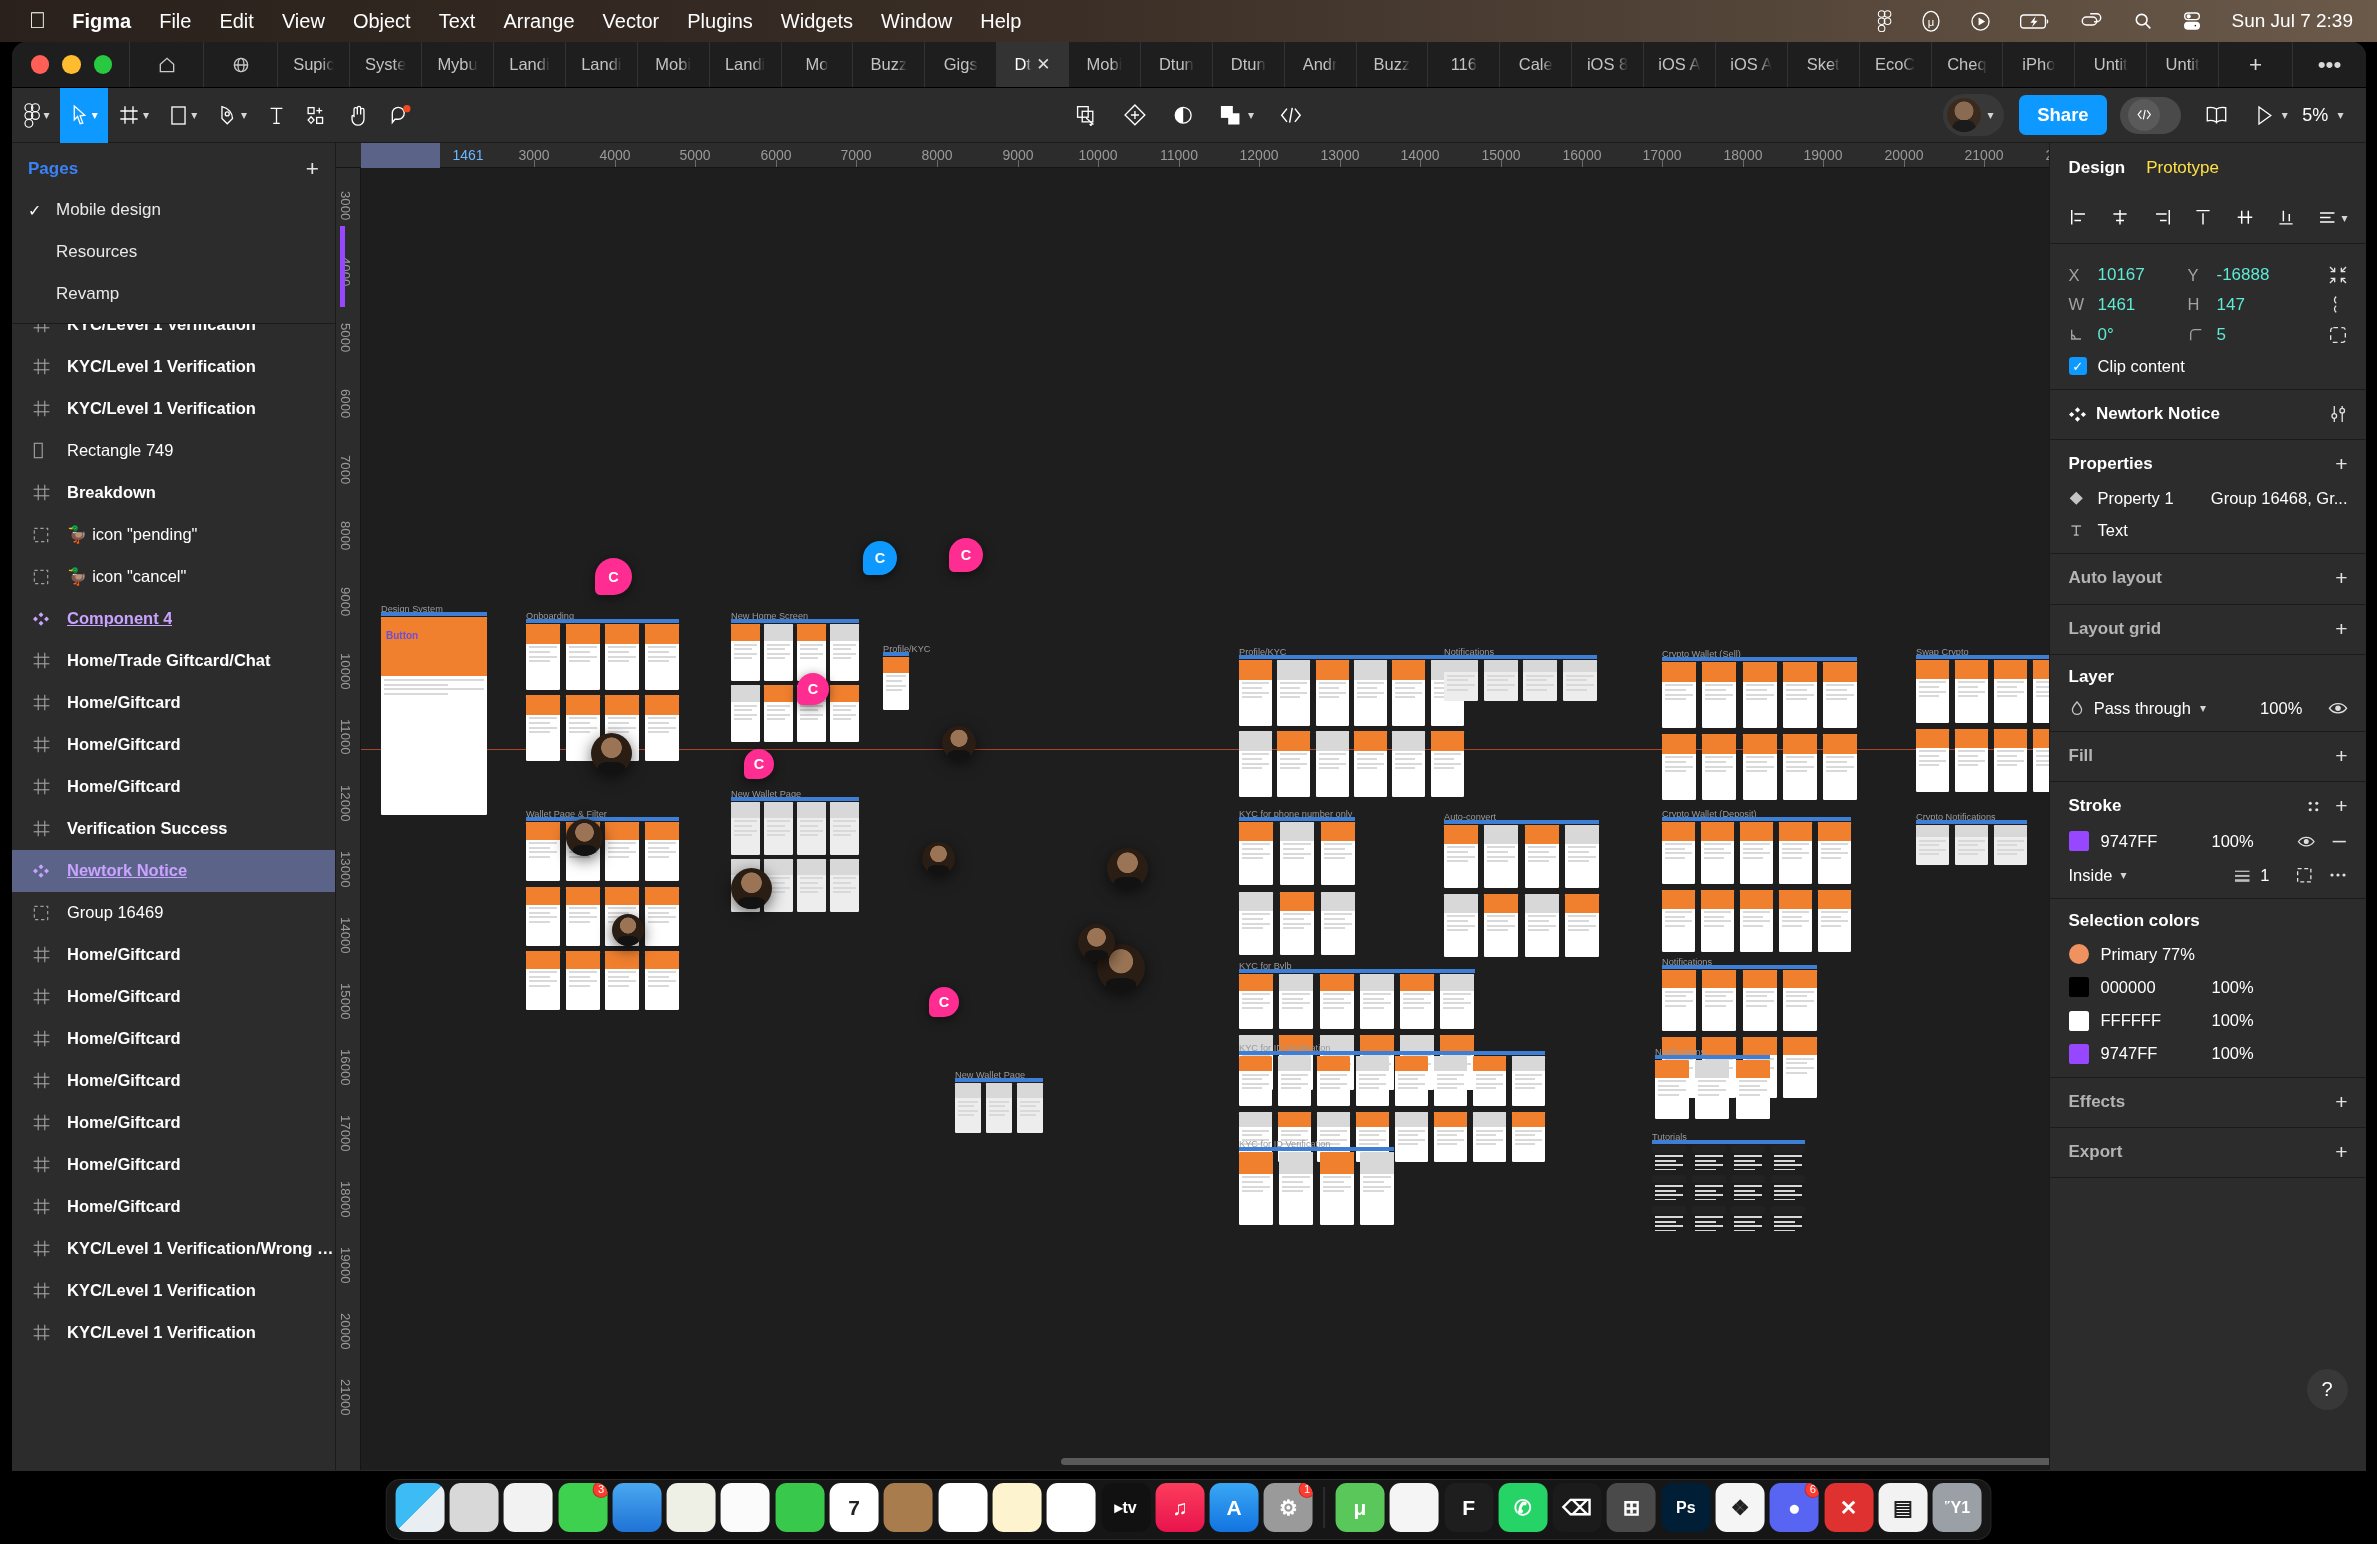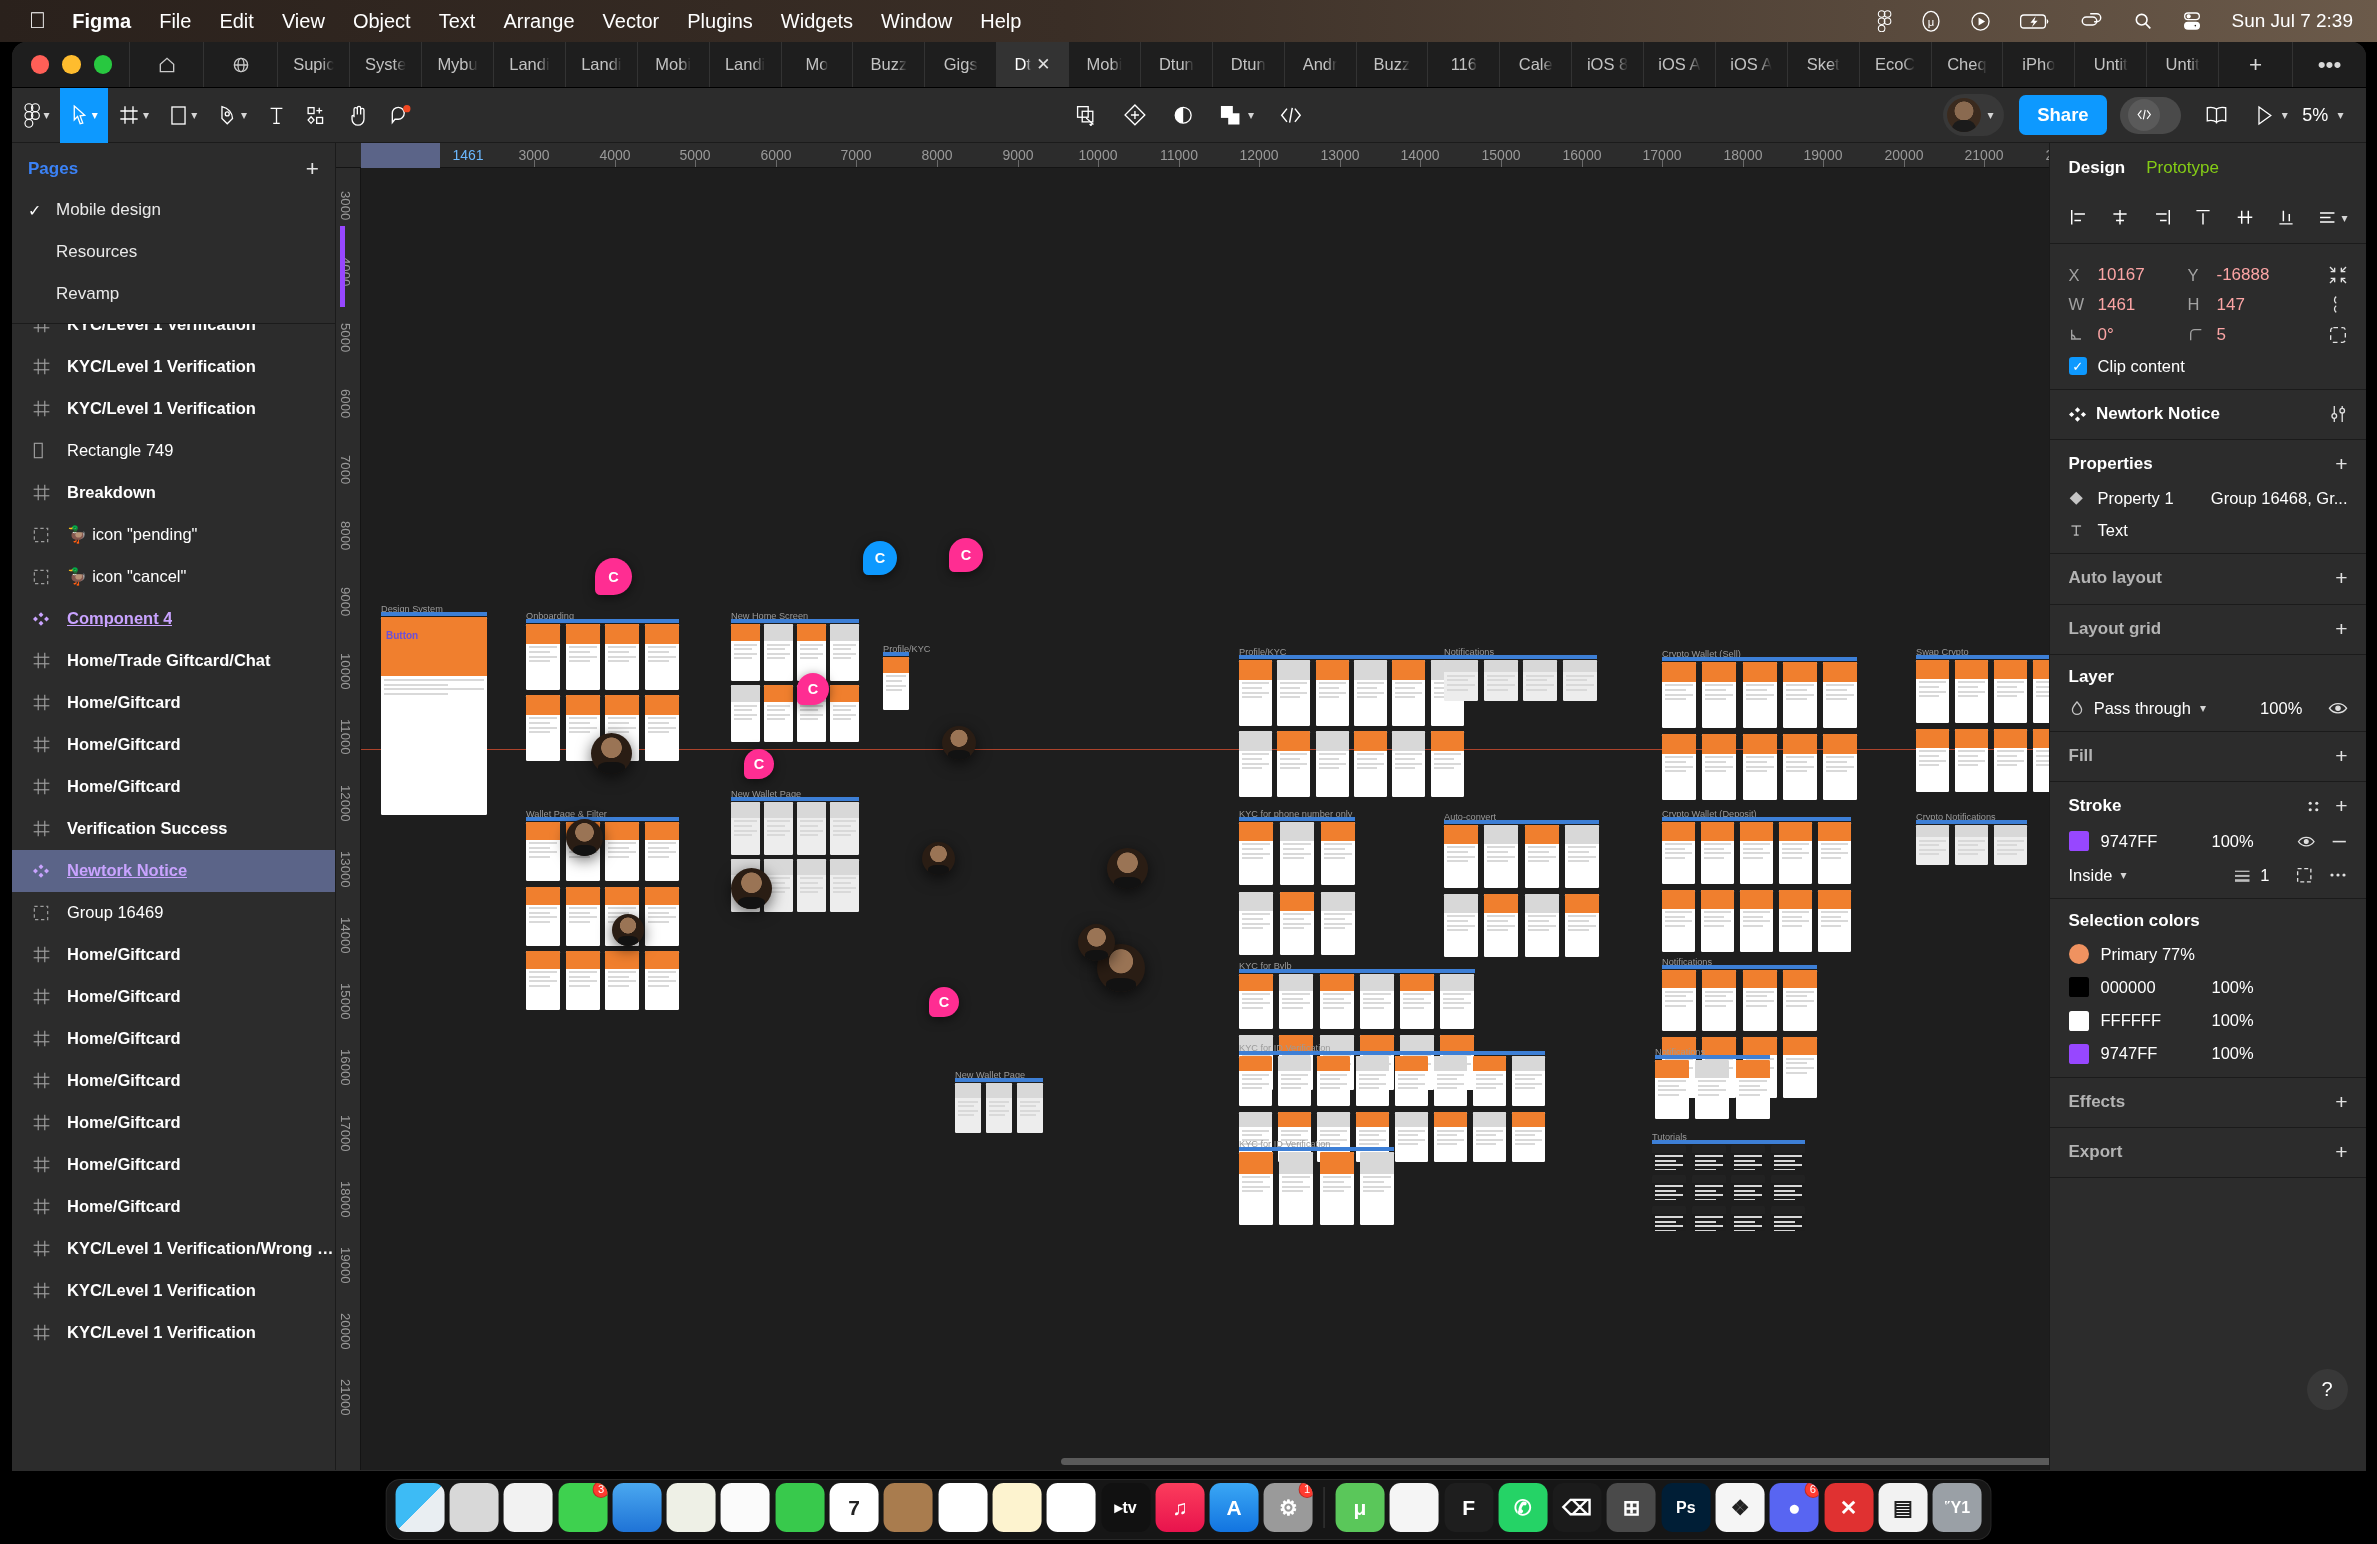--- a/index.html
+++ b/index.html
@@ -161,32 +161,32 @@
     overflow: hidden; box-shadow: 0 4px 14.5px rgba(0,0,0,.6);
     background-image: radial-gradient(circle at 50% 36%, #9a7455 0 30%, #2a1d14 32% 100%);
   }
   .av-bubble::after { content:""; position:absolute; left:18%; right:18%; bottom:0; height:30%; background:#121212; border-radius: 40% 40% 0 0; }
 
   .hscroll { position: absolute; bottom: 5.3px; height: 6.6px; background: #5a5a5a; border-radius: 4px; }
 
   
   .rpanel { width: 317px; background: #2c2c2c; border-left: 0.7px solid #1b1b1b; display: flex; flex-direction: column; }
   .rp-tabs { height: 49px; display: flex; align-items: center; padding: 0 18.5px; gap: 21px; }
-  .rp-tabs .t { font-size: 17px; color: #84cc16; }
+  .rp-tabs .t { font-size: 17px; color: #fde047; }
   .rp-tabs .t.active { color: #fff; font-weight: bold; }
   .align-row { height: 52px; display: flex; align-items: center; justify-content: space-between; padding: 0 18.5px; border-bottom: 0.7px solid #1b1b1b; }
   .sec { padding: 12px 18.5px 13.2px 18.5px; border-bottom: 0.7px solid #1b1b1b; }
   .sec-hd { display: flex; align-items: center; }
   .sec-hd .t { color: #fff; font-weight: bold; font-size: 17px; }
   .sec-hd .t.dim { color: #b4b4b4; font-weight: bold; }
   .sec-hd .acts { margin-left: auto; display: flex; align-items: center; gap: 13.2px; color: #e0e0e0; font-size: 21px; }
   .xyrow { display: flex; align-items: center; margin: 9.2px 0; }
   .fld { display: flex; align-items: center; width: 119px; }
   .fld .k { color: #a2a2a2; font-size: 16.5px; width: 29px; }
-  .fld .v { color: #fca5a5; font-size: 17px; }
+  .fld .v { color: #5eead4; font-size: 17px; }
   .xyrow .tail { margin-left: auto; color: #e2e2e2; }
   .chkrow { display: flex; align-items: center; gap: 10.6px; margin-top: 12px; }
   .cbox { width: 18.5px; height: 18.5px; border-radius: 3.3px; background: #0d99ff; color: #fff; font-size: 13.2px; display: flex; align-items: center; justify-content: center; }
   .chkrow .lb { color: #fff; font-size: 16.5px; }
   .comp-row { display: flex; align-items: center; padding: 14.5px 18.5px; border-bottom: 0.7px solid #1b1b1b; }
   .comp-row .nm { color: #fff; font-weight: bold; font-size: 17px; margin-left: 10.6px; }
   .comp-row .tail { margin-left: auto; color: #e0e0e0; }
   .prop-row { display: flex; align-items: center; margin-top: 13.2px; }
   .prop-row .ic { width: 29px; color: #c5c5c5; }
   .prop-row .k { color: #fff; font-size: 16.5px; }

